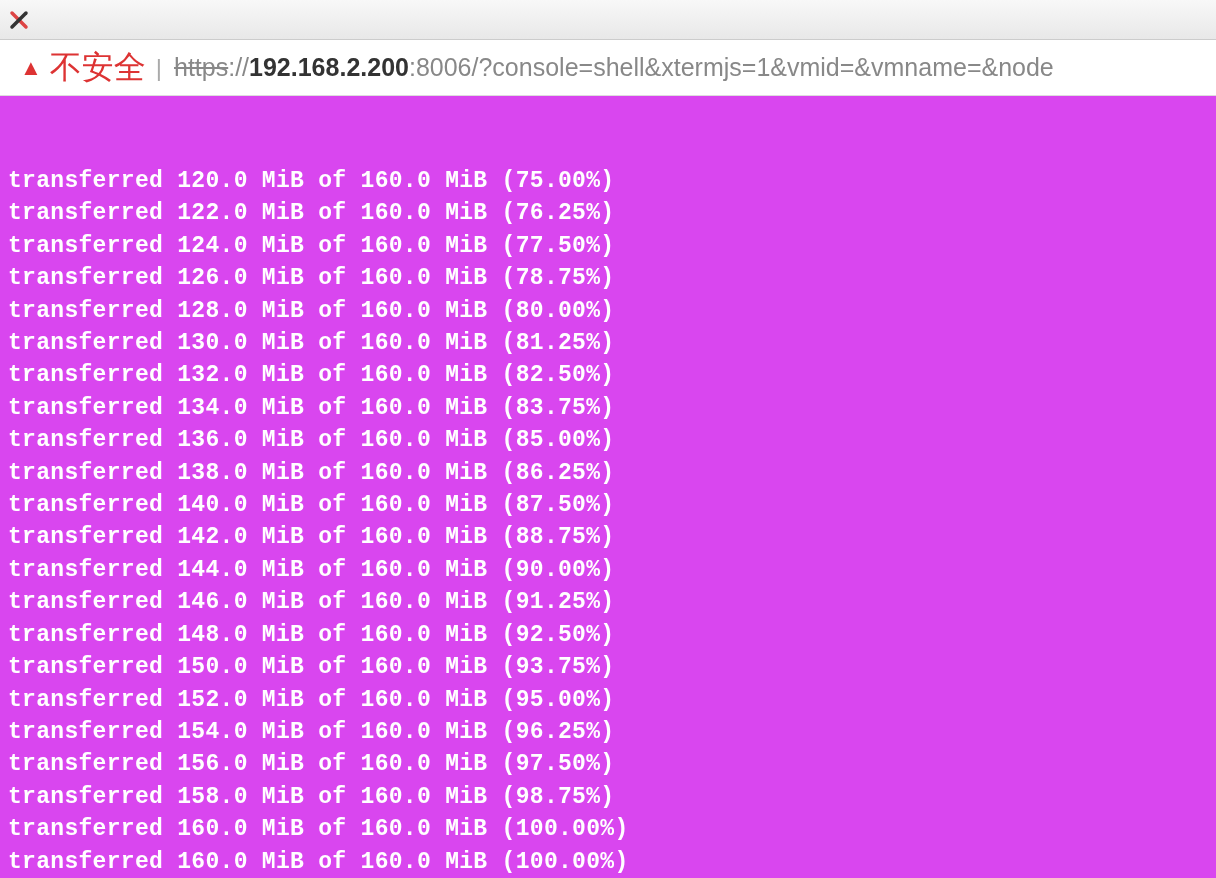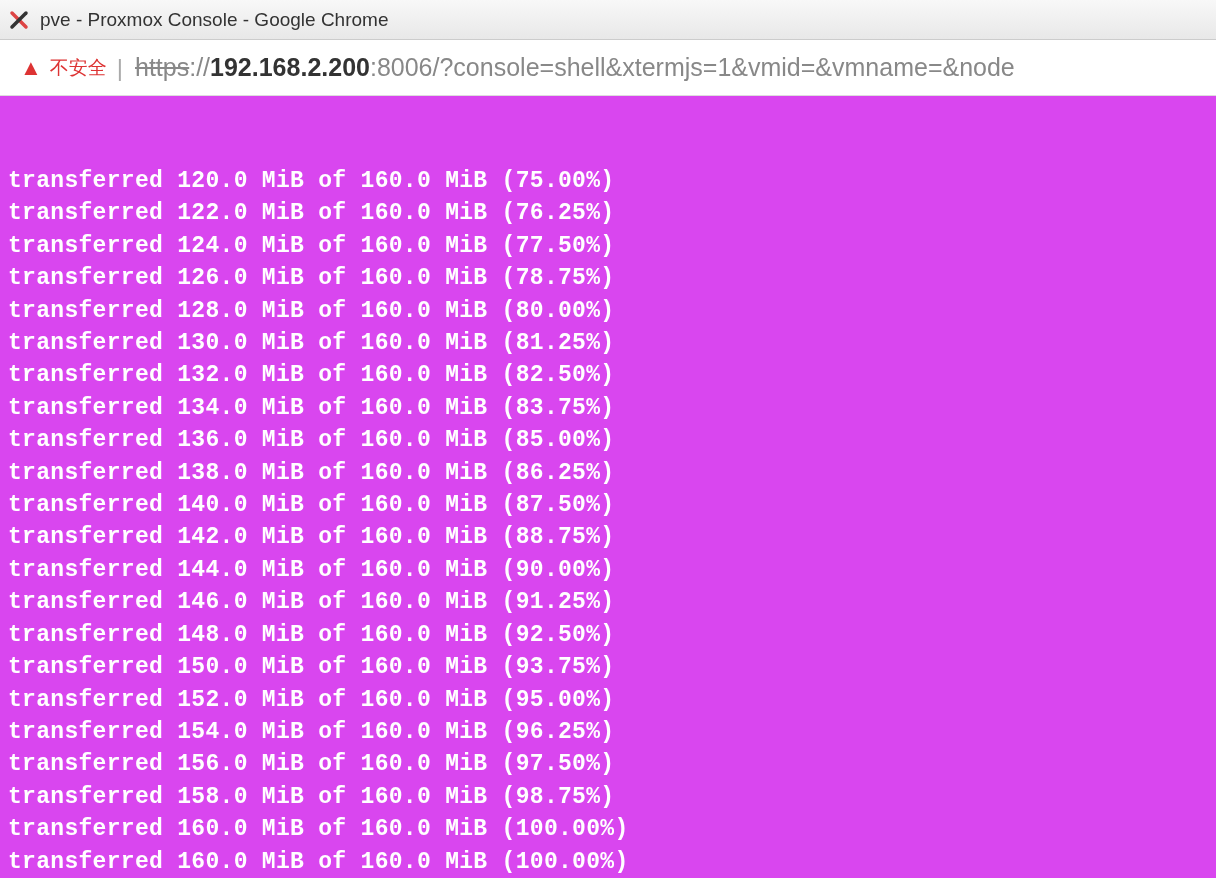--- a/index.html
+++ b/index.html
@@ -44,21 +44,21 @@
       font-size: 25px;
     }
     .security-icon {
       color: #d33;
       margin-right: 8px;
       font-size: 22px;
     }
     .security-text {
       color: #d33;
       margin-right: 10px;
-      font-size: 19px;
+      font-size: 32px;
     }
     .divider {
       color: #aaa;
       margin-right: 12px;
       font-size: 24px;
     }
     .url-protocol {
       color: #888;
       text-decoration: line-through;
     }
@@ -93,21 +93,20 @@
 </head>
 <body>
 
 <div class="titlebar">
   <span class="window-icon">
     <svg width="20" height="20" viewBox="0 0 20 20">
       <line x1="3" y1="3" x2="17" y2="17" stroke="#d44" stroke-width="3.5" stroke-linecap="round"></line>
       <line x1="17" y1="3" x2="3" y2="17" stroke="#333" stroke-width="3.5" stroke-linecap="round"></line>
     </svg>
   </span>
-  <span class="window-title">pve - Proxmox Console - Google Chrome</span>
 </div>
 
 <div class="addressbar">
   <span class="security-icon">▲</span>
   <span class="security-text">不安全</span>
   <span class="divider">|</span>
   <span>
     <span class="url-protocol">https</span><span class="url-port">://</span><span class="url-host">192.168.2.200</span><span class="url-port">:8006</span><span class="url-path">/?console=shell&amp;xtermjs=1&amp;vmid=&amp;vmname=&amp;node</span>
   </span>
 </div>

